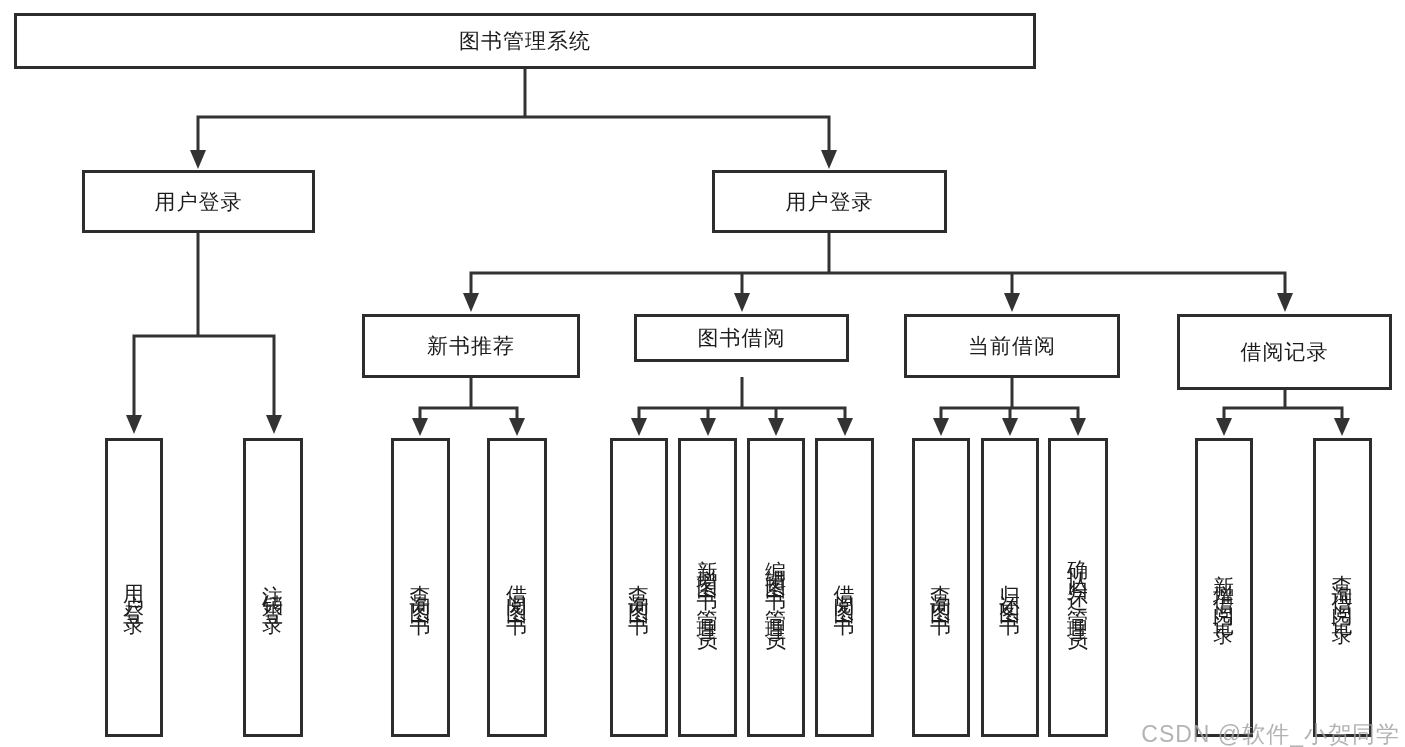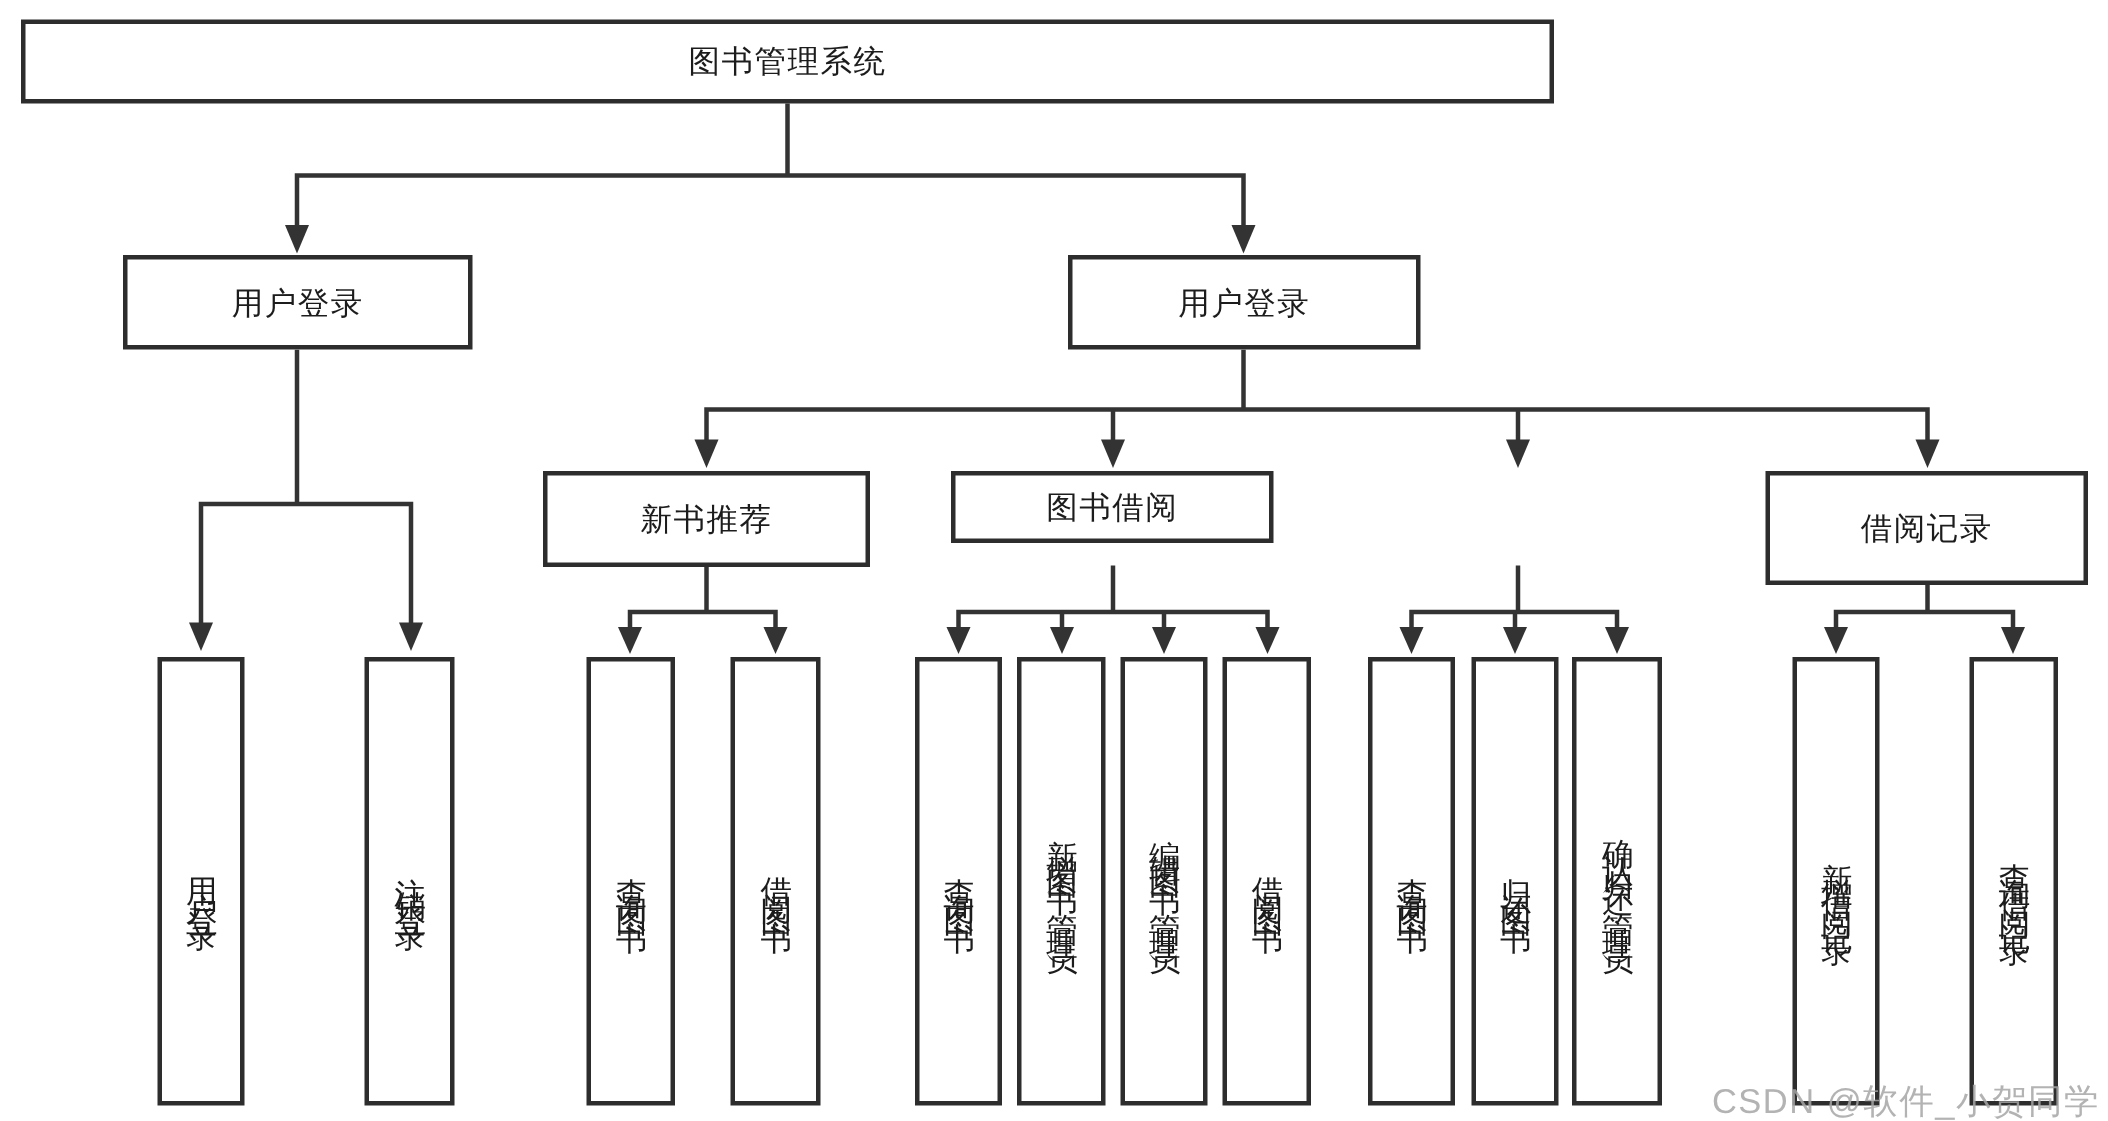--- a/index.html
+++ b/index.html
@@ -107,20 +107,21 @@
     <polygon points="1334,418 1350,418 1342,436"></polygon>
   </svg>
 
   <div class="box" style="left:14px; top:13px; width:1022px; height:56px;">图书管理系统</div>
 
   <div class="box" style="left:82px; top:170px; width:233px; height:63px;">用户登录</div>
   <div class="box" style="left:712px; top:170px; width:235px; height:63px;">用户登录</div>
 
   <div class="box" style="left:362px; top:314px; width:218px; height:64px;">新书推荐</div>
   <div class="box" style="left:634px; top:314px; width:215px; height:48px;">图书借阅</div>
+  <div class="box" style="left:904px; top:314px; width:216px; height:64px;">当前借阅</div>
   <div class="box" style="left:1177px; top:314px; width:215px; height:76px;">借阅记录</div>
 
   <div class="box leaf" style="left:105px; top:438px; width:58px; height:299px;">用户登录</div>
   <div class="box leaf" style="left:243px; top:438px; width:60px; height:299px;">注销登录</div>
 
   <div class="box leaf" style="left:391px; top:438px; width:59px; height:299px;">查询图书</div>
   <div class="box leaf" style="left:487px; top:438px; width:60px; height:299px;">借阅图书</div>
 
   <div class="box leaf" style="left:610px; top:438px; width:58px; height:299px;">查询图书</div>
   <div class="box leaf" style="left:678px; top:438px; width:59px; height:299px;">新增图书（管理员）</div>

